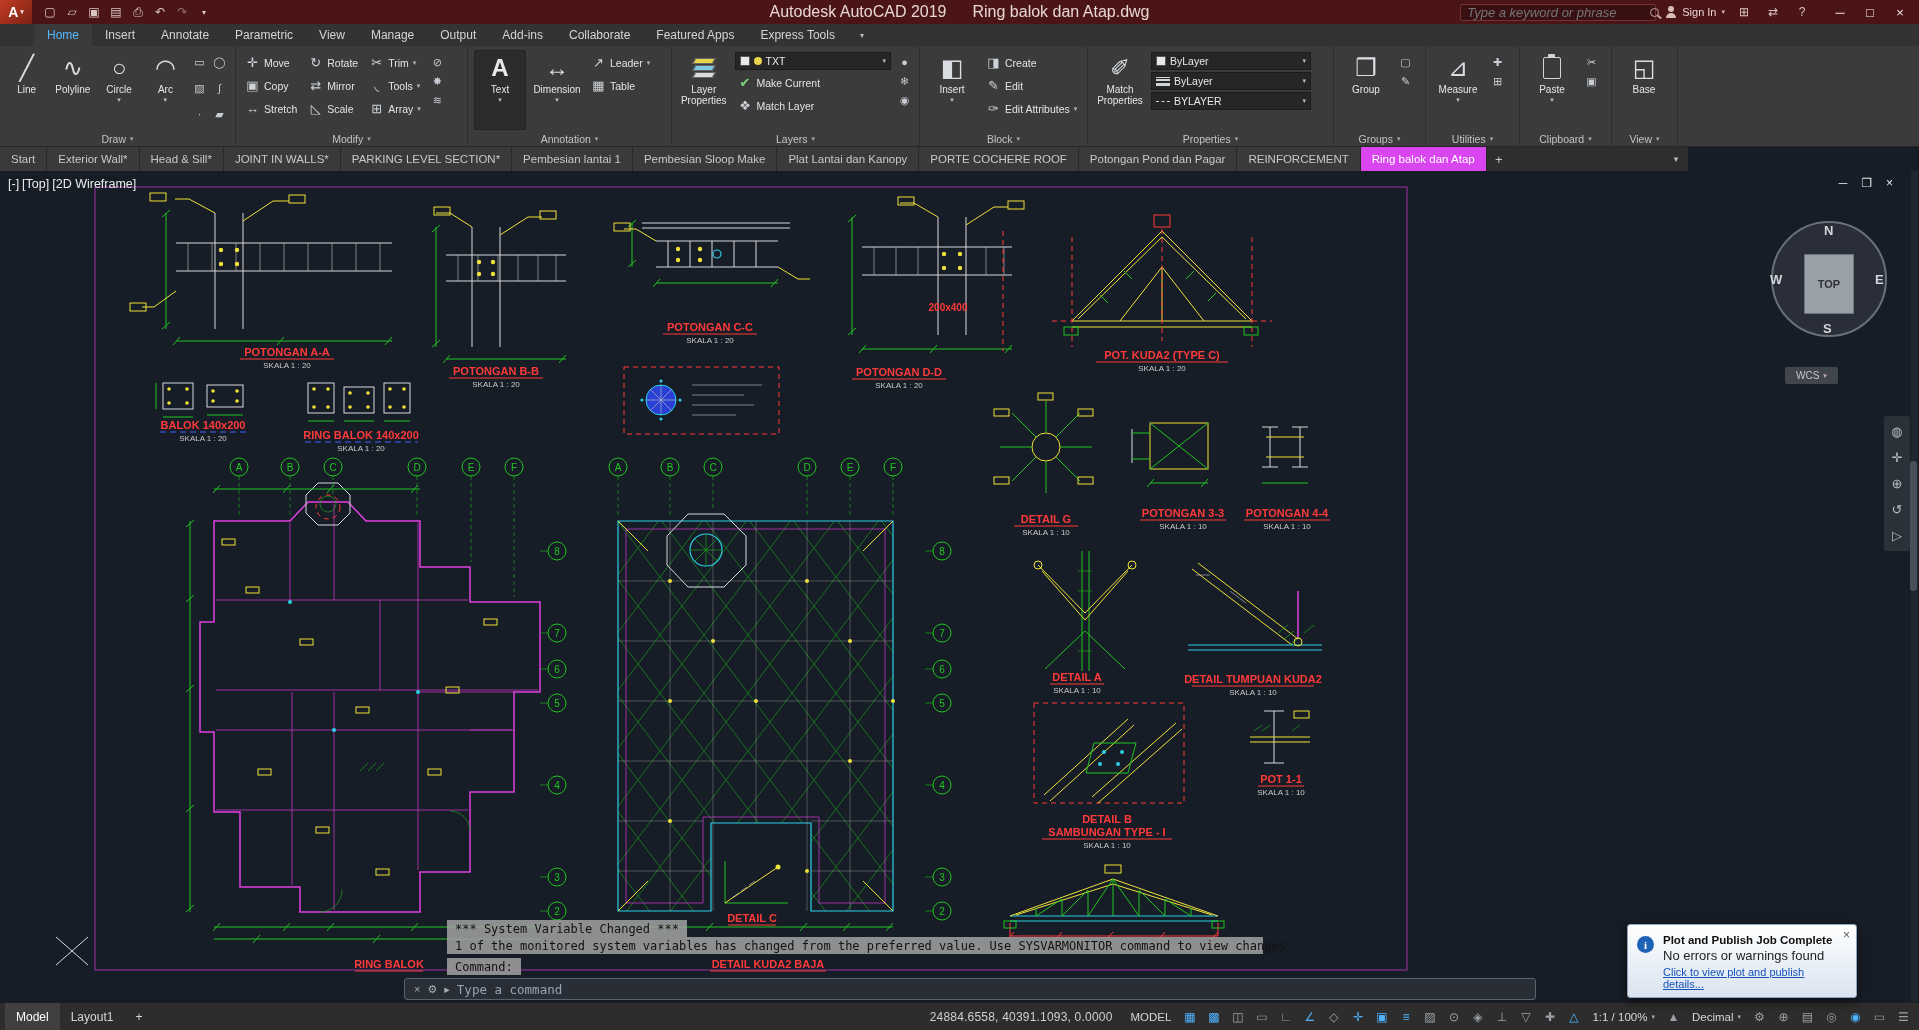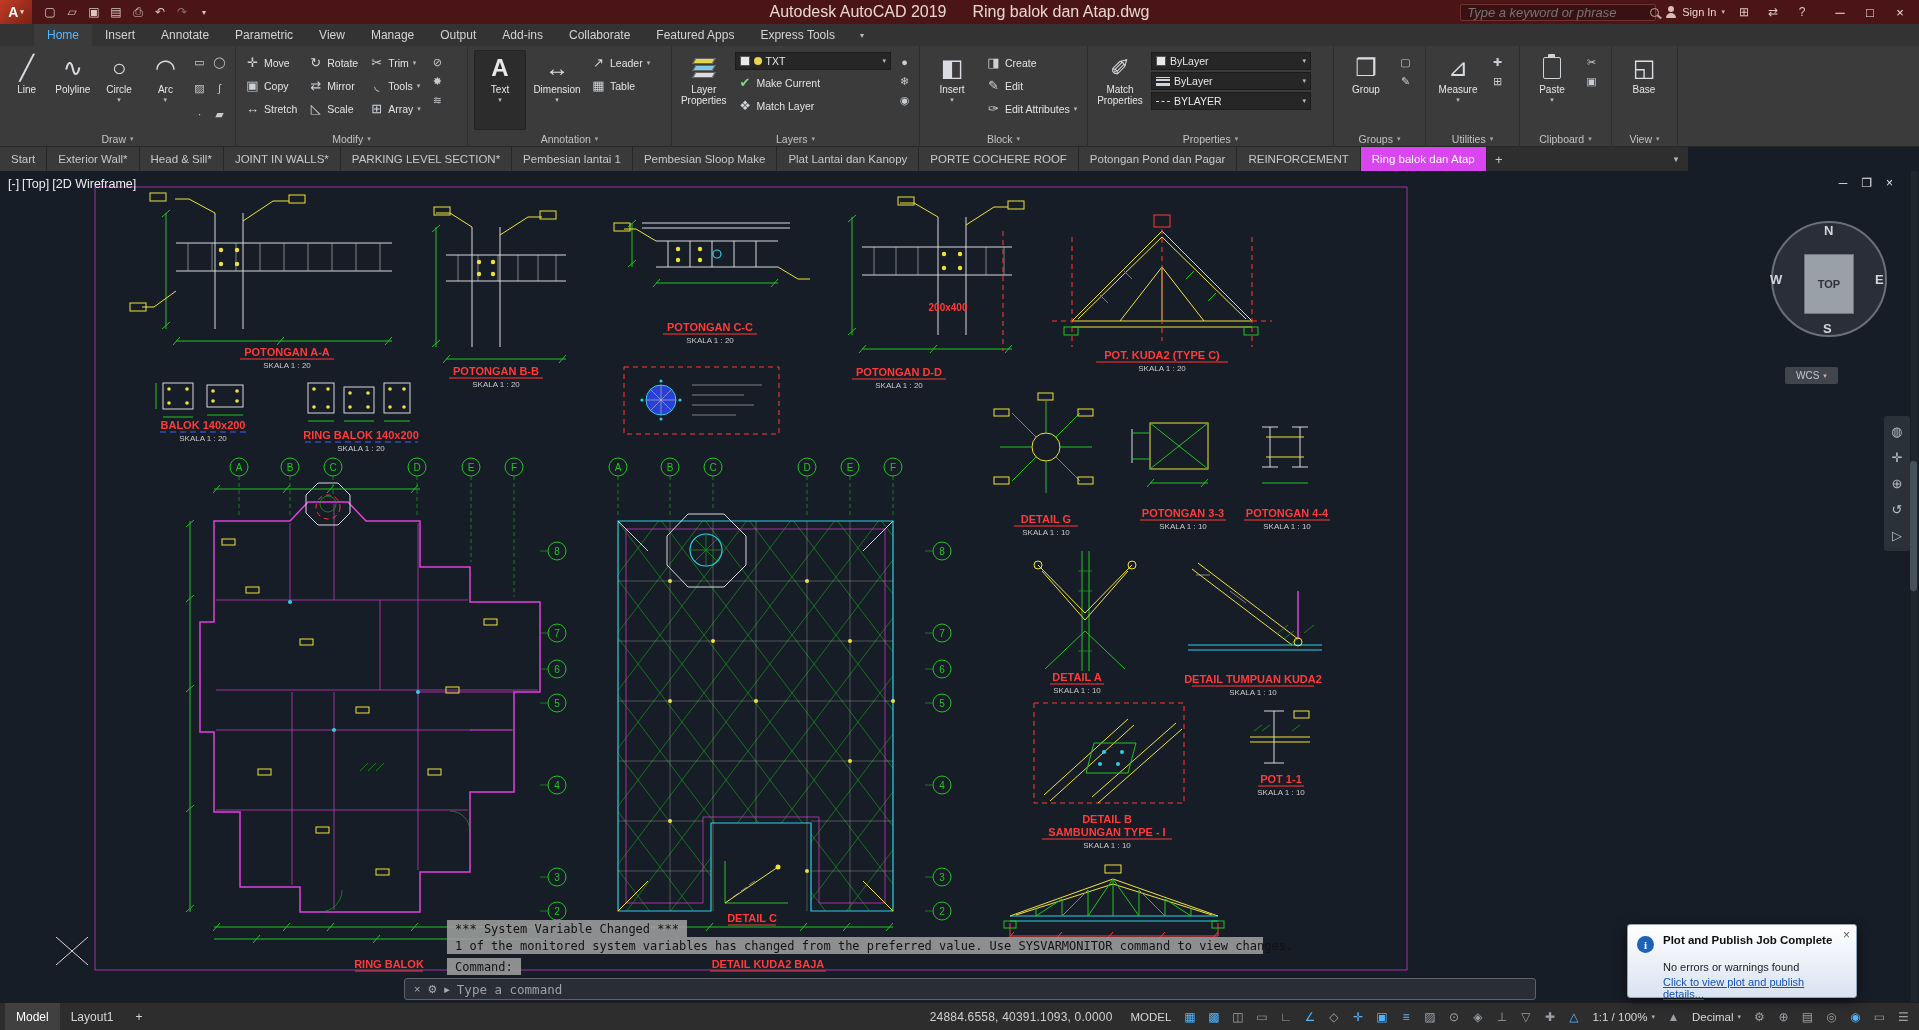--- a/index.html
+++ b/index.html
@@ -110,21 +110,21 @@
   .coords{font-size:12px;color:#cfcfcf;margin-right:10px;letter-spacing:.2px}
   .schip{min-width:21px;height:21px;display:flex;align-items:center;justify-content:center;font-size:12px;color:#9aa0a6;border-radius:2px;padding:0 2px}
   .schip.on{color:#4fb3ff}
   .stext{display:flex;align-items:center;gap:4px;font-size:11.5px;color:#d6d6d6;padding:0 5px;height:21px}
   .stext .caret-s{color:#aaa}
 
   
   .notif{position:absolute;left:1627px;top:924px;width:230px;height:74px;background:linear-gradient(#ffffff,#d9e3f0);border:1px solid #8fa3bd;border-radius:3px;box-shadow:0 3px 12px rgba(0,0,0,.55);padding:9px 10px 6px 35px;z-index:40}
   .ninfo{position:absolute;left:9px;top:11px;width:17px;height:17px;border-radius:50%;background:#1e62b8;color:#fff;font:bold 11px "Liberation Serif",serif;display:flex;align-items:center;justify-content:center}
   .ntitle{font-size:11.5px;font-weight:bold;color:#0f0f0f}
-  .nmsg{font-size:11px;color:#222;margin-top:15px}
+  .nmsg{font-size:13px;color:#222;margin-top:2px}
   .nlink{font-size:11px;color:#1553b8;text-decoration:underline;margin-top:3px;display:block}
   .nclose{position:absolute;right:6px;top:3px;color:#5a5a5a;font-size:12px}
 
   
   .mg{stroke:#e040e0;fill:none;stroke-width:1.5}
   .mgt{stroke:#c238c2;fill:none;stroke-width:.8}
   .gn{stroke:#21c421;fill:none;stroke-width:1}
   .gnt{stroke:#1da41d;fill:none;stroke-width:.7}
   .wh{stroke:#d8dadc;fill:none;stroke-width:1}
   .wht{stroke:#c4c6c8;fill:none;stroke-width:.6}

